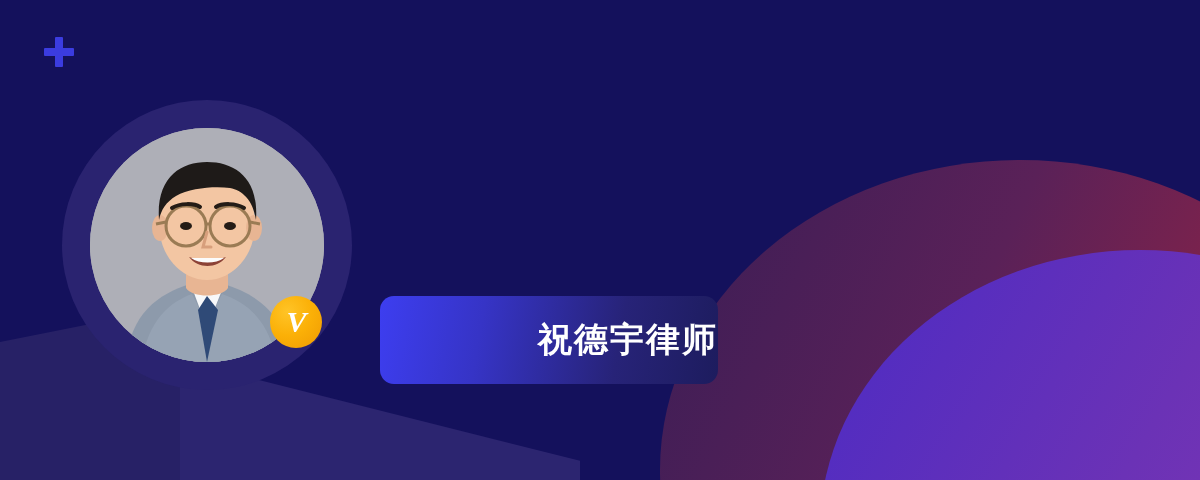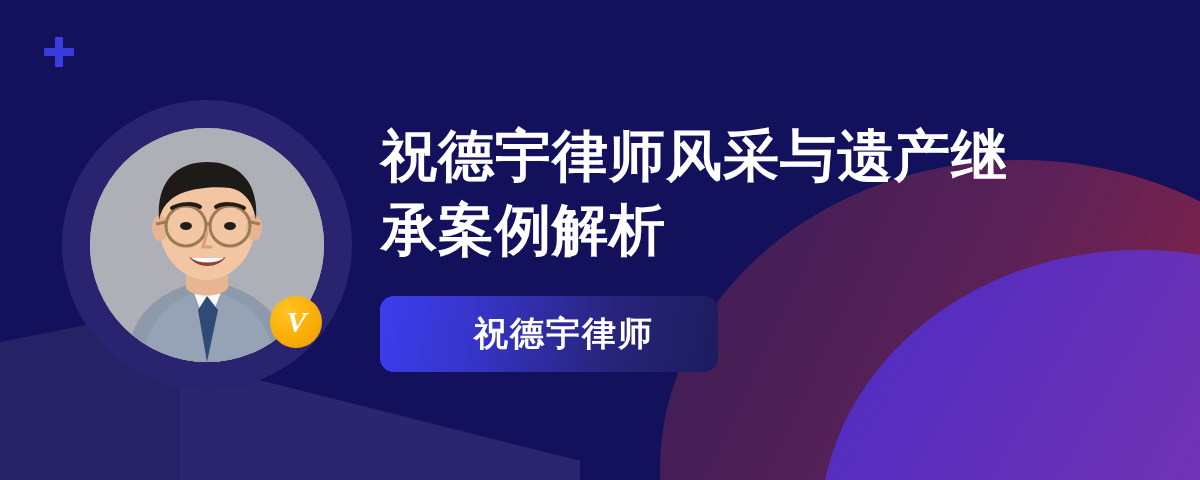--- a/index.html
+++ b/index.html
@@ -153,29 +153,29 @@
     white-space: pre-wrap;
     font-family: "DejaVu Sans", "Liberation Sans", sans-serif;
   }
 
   
   .cta-button {
     position: absolute;
     left: 380px;
     top: 296px;
     width: 338px;
-    height: 76px;
+    height: 88px;
     border: none;
     border-radius: 14px;
     background: linear-gradient(100deg, #3d3ef0 0%, #3634c6 30%, #272378 70%, #1d1c5e 100%);
     color: #ffffff;
     font-size: 34px;
     font-weight: bold;
     letter-spacing: 2px;
-    text-align: center;
+    text-align: right;
     padding: 0 0 0 30px;
     cursor: pointer;
     font-family: "DejaVu Sans", "Liberation Sans", sans-serif;
   }
 </style>
 </head>
 <body>
 
 <div id="banner">
 
@@ -228,18 +228,16 @@
 
         <path d="M99 129 C108 141 127 141 136 129 C127 133 108 133 99 129 Z" fill="#8c4236"></path>
         <path d="M101 130 C109 136 126 136 134 130 Z" fill="#fbfbfb"></path>
       </svg>
     </div>
     <div class="verified-badge">
       <span>V</span>
     </div>
   </div>
 
-  <div class="title">祝德宇律师风采与遗产继
-承案例解析</div>
 
   <button class="cta-button">祝德宇律师</button>
 
 </div>
 
 </body></html>

